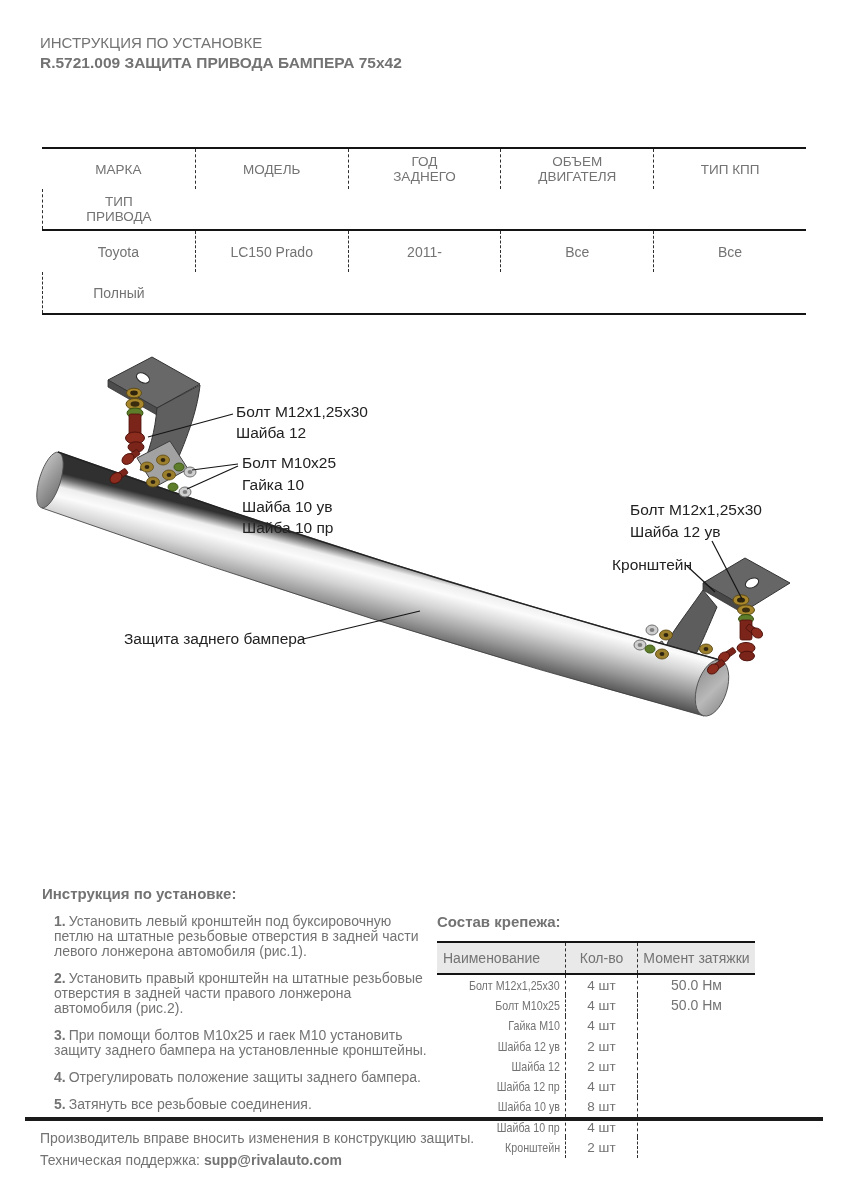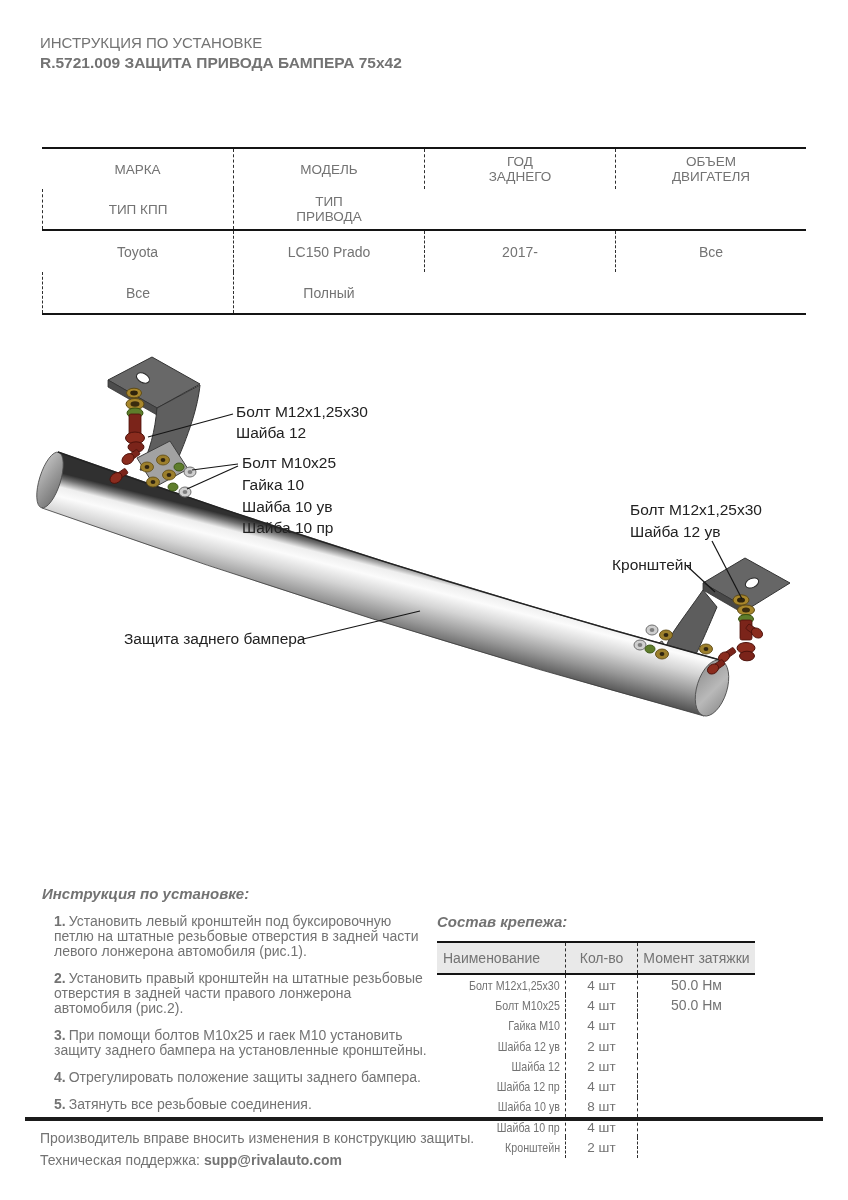--- a/index.html
+++ b/index.html
@@ -7,32 +7,32 @@
     position:relative;width:848px;height:1200px;background:#ffffff;overflow:hidden;
     font-family:"Liberation Sans","DejaVu Sans",sans-serif;color:#737373;
   }
   
   .doc-header{position:absolute;left:40px;top:33px;line-height:20px;}
   .doc-header .l1{font-size:15px;font-weight:400;}
   .doc-header .l2{font-size:15.5px;font-weight:700;}
   
   .vtable{position:absolute;left:42px;top:147px;width:764px;
           border-top:2px solid #141414;border-bottom:2px solid #141414;}
-  .vt-row{display:grid;grid-template-columns:repeat(4,1fr);}
+  .vt-row{display:grid;grid-template-columns:repeat(5,1fr);}
   .vt-row.head{border-bottom:2px solid #141414;}
   .vt-cell{display:flex;align-items:center;justify-content:center;text-align:center;
            white-space:pre-line;font-size:13.5px;height:40px;}
   .vt-row.data .vt-cell{height:41px;font-size:14px;}
   .vt-cell + .vt-cell{border-left:1px dashed #2e2e2e;}
   
   .diagram{position:absolute;left:20px;top:343px;width:810px;height:385px;}
   svg text{font-family:"Liberation Sans","DejaVu Sans",sans-serif;font-size:15.5px;fill:#222;}
   
   .instructions{position:absolute;left:42px;top:885px;width:400px;}
-  .sec-title{font-size:15px;font-weight:700;margin:0 0 11px 0;font-style:italic;}
+  .sec-title{font-size:15px;font-weight:700;margin:0 0 11px 0;}
   .step{margin:12px;font-size:14px;line-height:15px;}
   .step b{margin-right:3px;}
   
   .hw{position:absolute;left:437px;top:913px;width:320px;}
   .htable{margin-top:10px;width:318px;}
   .ht-head{display:grid;grid-template-columns:128px 72px 118px;height:30px;
            background:#e9e9e9;border-top:2px solid #141414;border-bottom:2px solid #141414;}
   .ht-head > div{display:flex;align-items:center;justify-content:center;font-size:14px;}
   .ht-head > div:first-child{justify-content:flex-start;padding-left:6px;}
   .ht-row{display:grid;grid-template-columns:128px 72px 118px;height:20.3px;}
@@ -66,21 +66,21 @@
 ЗАДНЕГО</div>
       <div class="vt-cell">ОБЪЕМ
 ДВИГАТЕЛЯ</div>
       <div class="vt-cell">ТИП КПП</div>
       <div class="vt-cell">ТИП
 ПРИВОДА</div>
     </div>
     <div class="vt-row data">
       <div class="vt-cell">Toyota</div>
       <div class="vt-cell">LC150 Prado</div>
-      <div class="vt-cell">2017-</div>
+      <div class="vt-cell">2011-</div>
       <div class="vt-cell">Все</div>
       <div class="vt-cell">Все</div>
       <div class="vt-cell">Полный</div>
     </div>
   </div>
 
   <div class="diagram">
   <svg width="810" height="385" viewBox="0 0 810 385">
     <defs>
       <linearGradient id="tubeGrad" gradientUnits="userSpaceOnUse" x1="369" y1="213" x2="350" y2="288">

